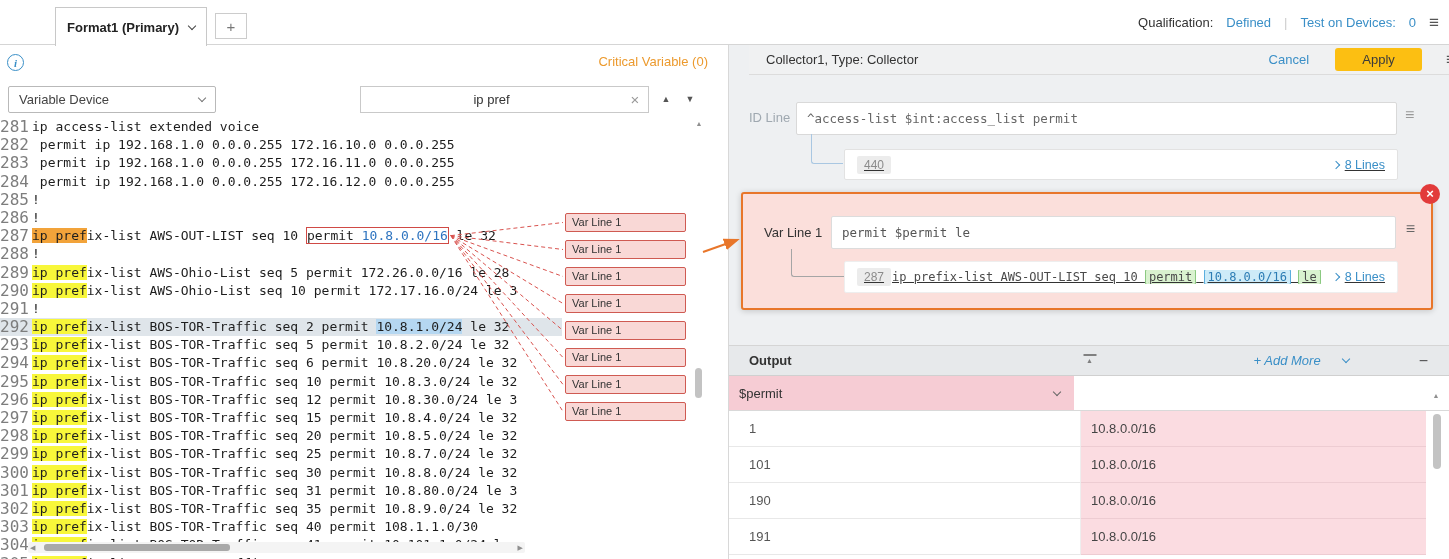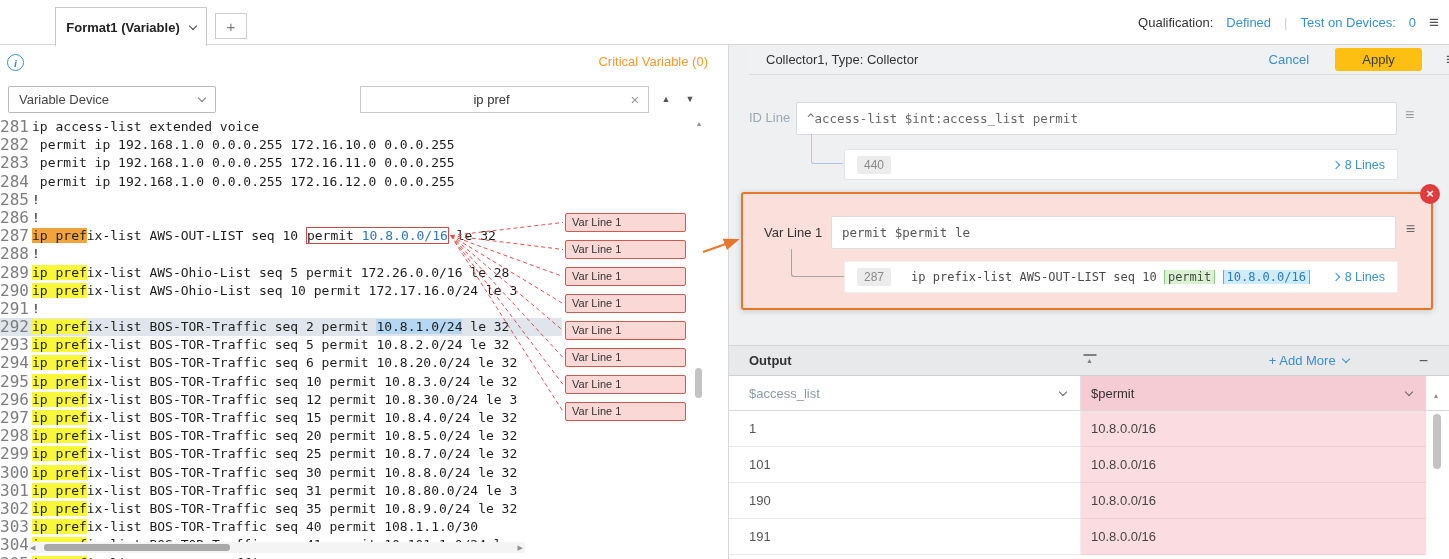--- a/index.html
+++ b/index.html
@@ -76,21 +76,21 @@
   #apply-btn { width:87px; height:23px; background:#fcbf12; border-radius:3px; color:#3b3b3b; display:flex; align-items:center;
                justify-content:center; margin-right:24px; }
 
   
   #idline-label { position:absolute; left:20px; top:65px; color:#9fa8b0; }
   #idline-input { position:absolute; left:67px; top:57px; width:601px; height:33px; background:#fff; border:1px solid #d9d9d9;
                   border-radius:2px; padding:0 10px; font-family:"DejaVu Sans Mono",monospace; font-size:12.5px; color:#666; outline:none; }
   #idline-menu { position:absolute; left:676px; top:62px; color:#999; font-size:16px; }
   #idline-elbow { position:absolute; left:82px; top:89px; width:32px; height:30px; border-left:1px solid #a9c7e2;
                   border-bottom:1px solid #a9c7e2; border-bottom-left-radius:3px; }
-  .match-row { display:flex; align-items:center; padding:0 12px; gap:20px; background:#fff; border-radius:2px; }
+  .match-row { display:flex; align-items:center; padding:0 12px; gap:1px; background:#fff; border-radius:2px;text-decoration:underline; }
   #idline-match { position:absolute; left:115px; top:104px; width:554px; height:31px; border:1px solid #e2e2e2; }
   .line-badge { background:#ececec; color:#8b8b8b; padding:2px 7px; border-radius:2px; font-size:12px; flex:none; }
   .match-text { font-family:"DejaVu Sans Mono",monospace; font-size:12px; color:#9a9a9a; white-space:pre; overflow:hidden; }
   .seg-g { background:#d9f2cf; border:1px solid #8bc981; border-radius:2px; padding:0 3px; }
   .seg-p { background:#fad7da; border:1px solid #e2858f; border-radius:2px; padding:0 4px; }
   .seg-b { background:#cdebf8; border:1px solid #5aaede; border-radius:2px; padding:0 3px; color:#2c7cb4; }
   .more { margin-left:auto; color:#3a8fc7; font-size:12.5px; display:flex; align-items:center; gap:6px; white-space:nowrap; flex:none; }
 
   
   #var-section { position:absolute; left:12px; top:147px; width:692px; height:118px; background:#fbdfdb;
@@ -106,21 +106,21 @@
   #varline-match { position:absolute; left:101px; top:67px; width:554px; height:32px; border:1px solid #eee; }
   #varline-match .match-text { color:#4a4a4a; }
 
   
   #output-header { position:absolute; left:0; top:300px; width:721px; height:31px; background:#e7e9eb;
                    border-top:1px solid #d5d5d5; border-bottom:1px solid #d0d0d0; display:flex; align-items:center;
                    padding:0 22px 0 20px; }
   #output-title { font-weight:bold; color:#333; }
   #collapse-icon { position:absolute; left:50%; top:8px; transform:translateX(-50%); width:13px; text-align:center;
                    border-top:2px solid #808080; color:#808080; font-size:7px; line-height:10px; }
-  #add-more { margin-left:auto; color:#3a8fc7; display:flex; align-items:center; gap:7px; }
+  #add-more { margin-left:auto; color:#3a8fc7; display:flex; align-items:center; gap:22px;font-style:italic; }
   #output-minus { margin-left:70px; color:#555; font-size:16px; line-height:1; }
   #output-table { position:absolute; left:0; top:331px; width:721px; height:183px; background:#fff; }
   .th-row { display:flex; height:35px; border-bottom:1px solid #d9d9d9; }
   .th-cell1 { width:352px; background:#fff; display:flex; align-items:center; padding:0 14px 0 20px; color:#8d99a6;
               border-right:1px solid #e3e3e3; }
   .th-cell2 { width:345px; background:#f6ccd4; display:flex; align-items:center; padding:0 14px 0 10px; color:#333; }
   .th-cell1 .chev,.th-cell2 .chev { margin-left:auto; color:#666; }
   .tr-row { display:flex; height:36px; }
   .td-cell1 { width:352px; background:#fff; border-bottom:1px solid #e8e8e8; border-right:1px solid #eee;
               display:flex; align-items:center; padding-left:20px; color:#555; }
@@ -135,21 +135,21 @@
   .dash-line { stroke:#d9534f; stroke-width:1; stroke-dasharray:4 3; }
   #orange-arrow { stroke:#e8762a; stroke-width:2; }
 </style>
 </head>
 <body>
 
 <div id="app">
 
   <div id="topbar">
     <div id="tab-active">
-      <span>Format1 (Variable)</span>
+      <span>Format1 (Primary)</span>
       <span class="chev chev-d"></span>
     </div>
     <div id="tab-add">+</div>
     <div id="topbar-right">
       <span>Qualification:</span>
       <span class="blue">Defined</span>
       <span id="tb-divider">|</span>
       <span class="blue">Test on Devices:</span>
       <span class="blue">0</span>
       <span class="menu-glyph">≡</span>
@@ -264,24 +264,20 @@
       <span id="output-title">Output</span>
       <span id="collapse-icon">▲</span>
       <span id="add-more">
         <span>+ Add More</span>
         <span class="chev chev-d"></span>
       </span>
       <span id="output-minus">−</span>
     </div>
     <div id="output-table">
       <div class="th-row">
-        <div class="th-cell1">
-          <span>$access_list</span>
-          <span class="chev chev-d"></span>
-        </div>
         <div class="th-cell2">
           <span>$permit</span>
           <span class="chev chev-d"></span>
         </div>
       </div>
       <div id="output-rows">
           <div class="tr-row">
             <div class="td-cell1">1</div>
             <div class="td-cell2">10.8.0.0/16</div>
           </div>

